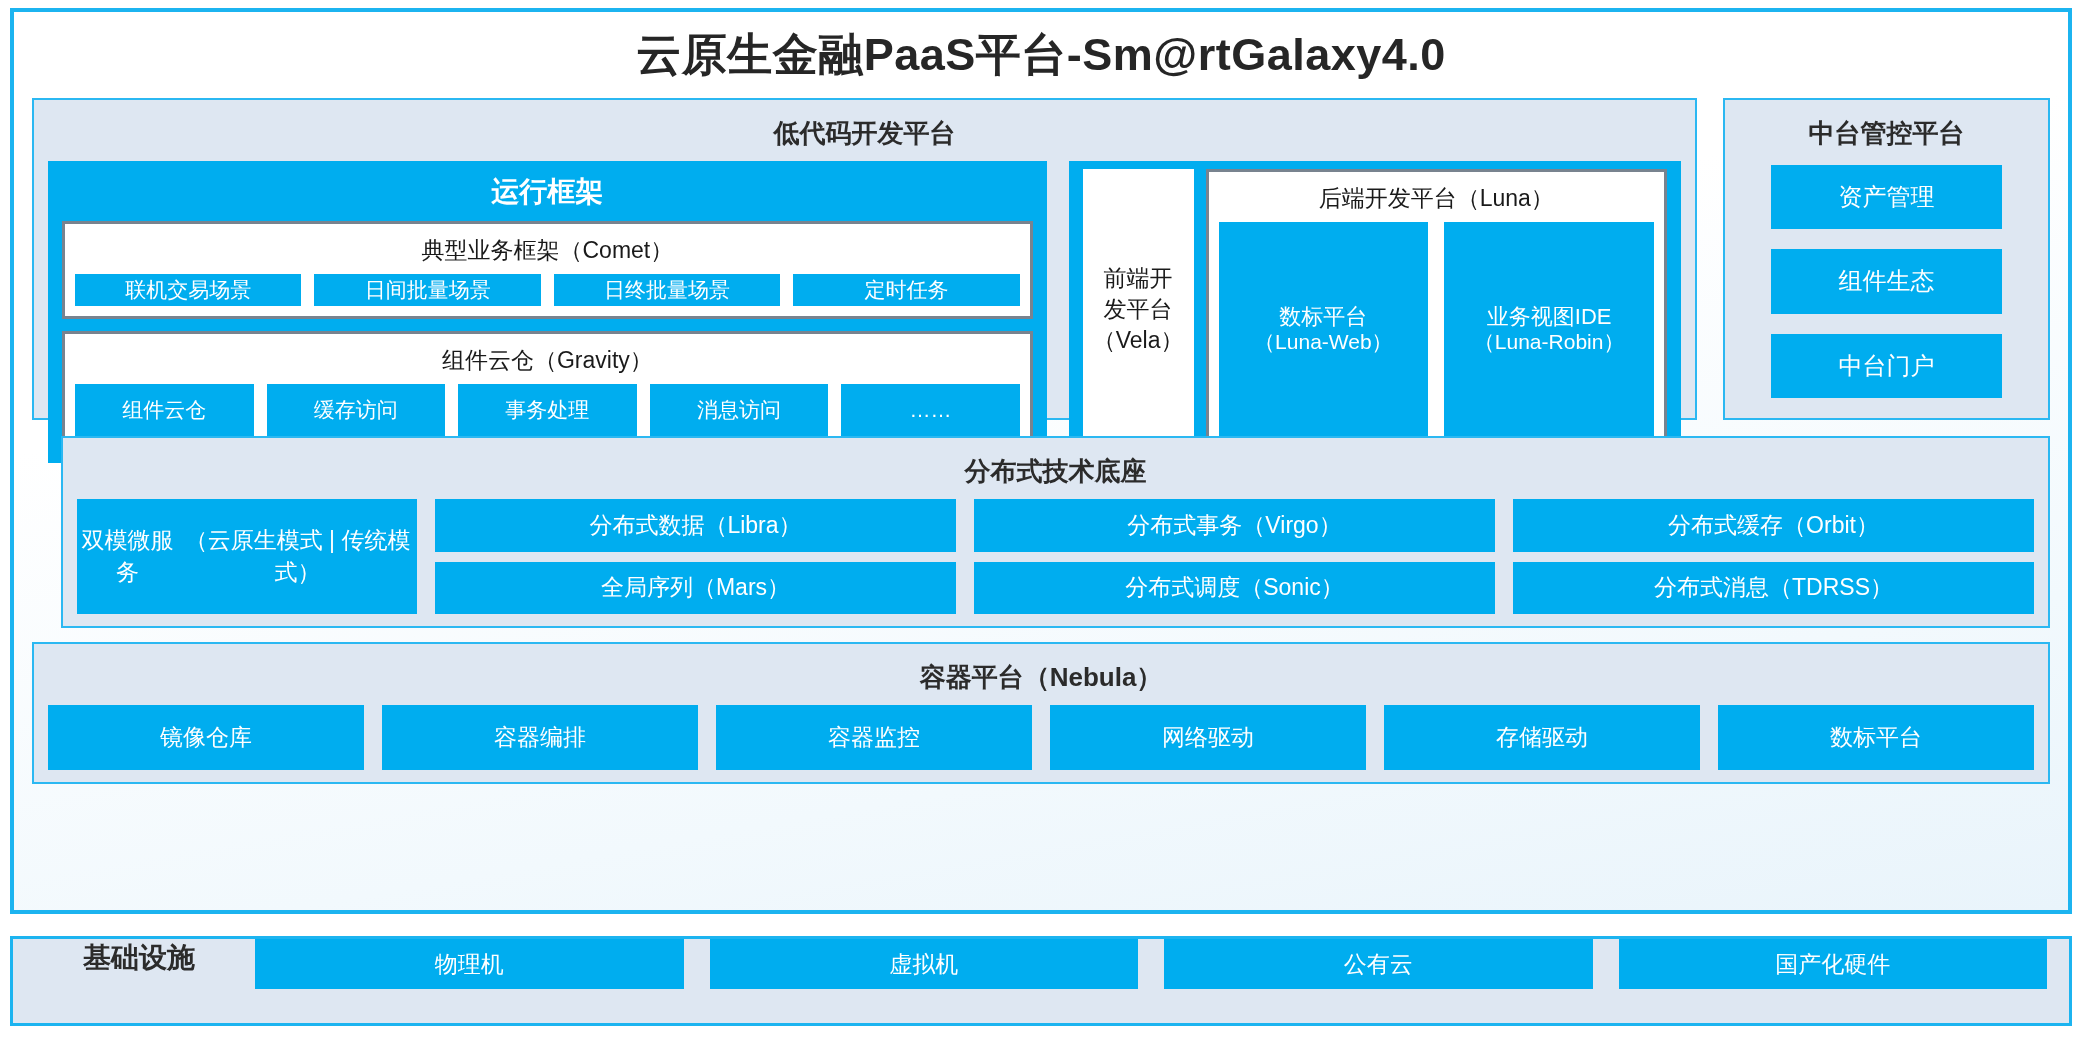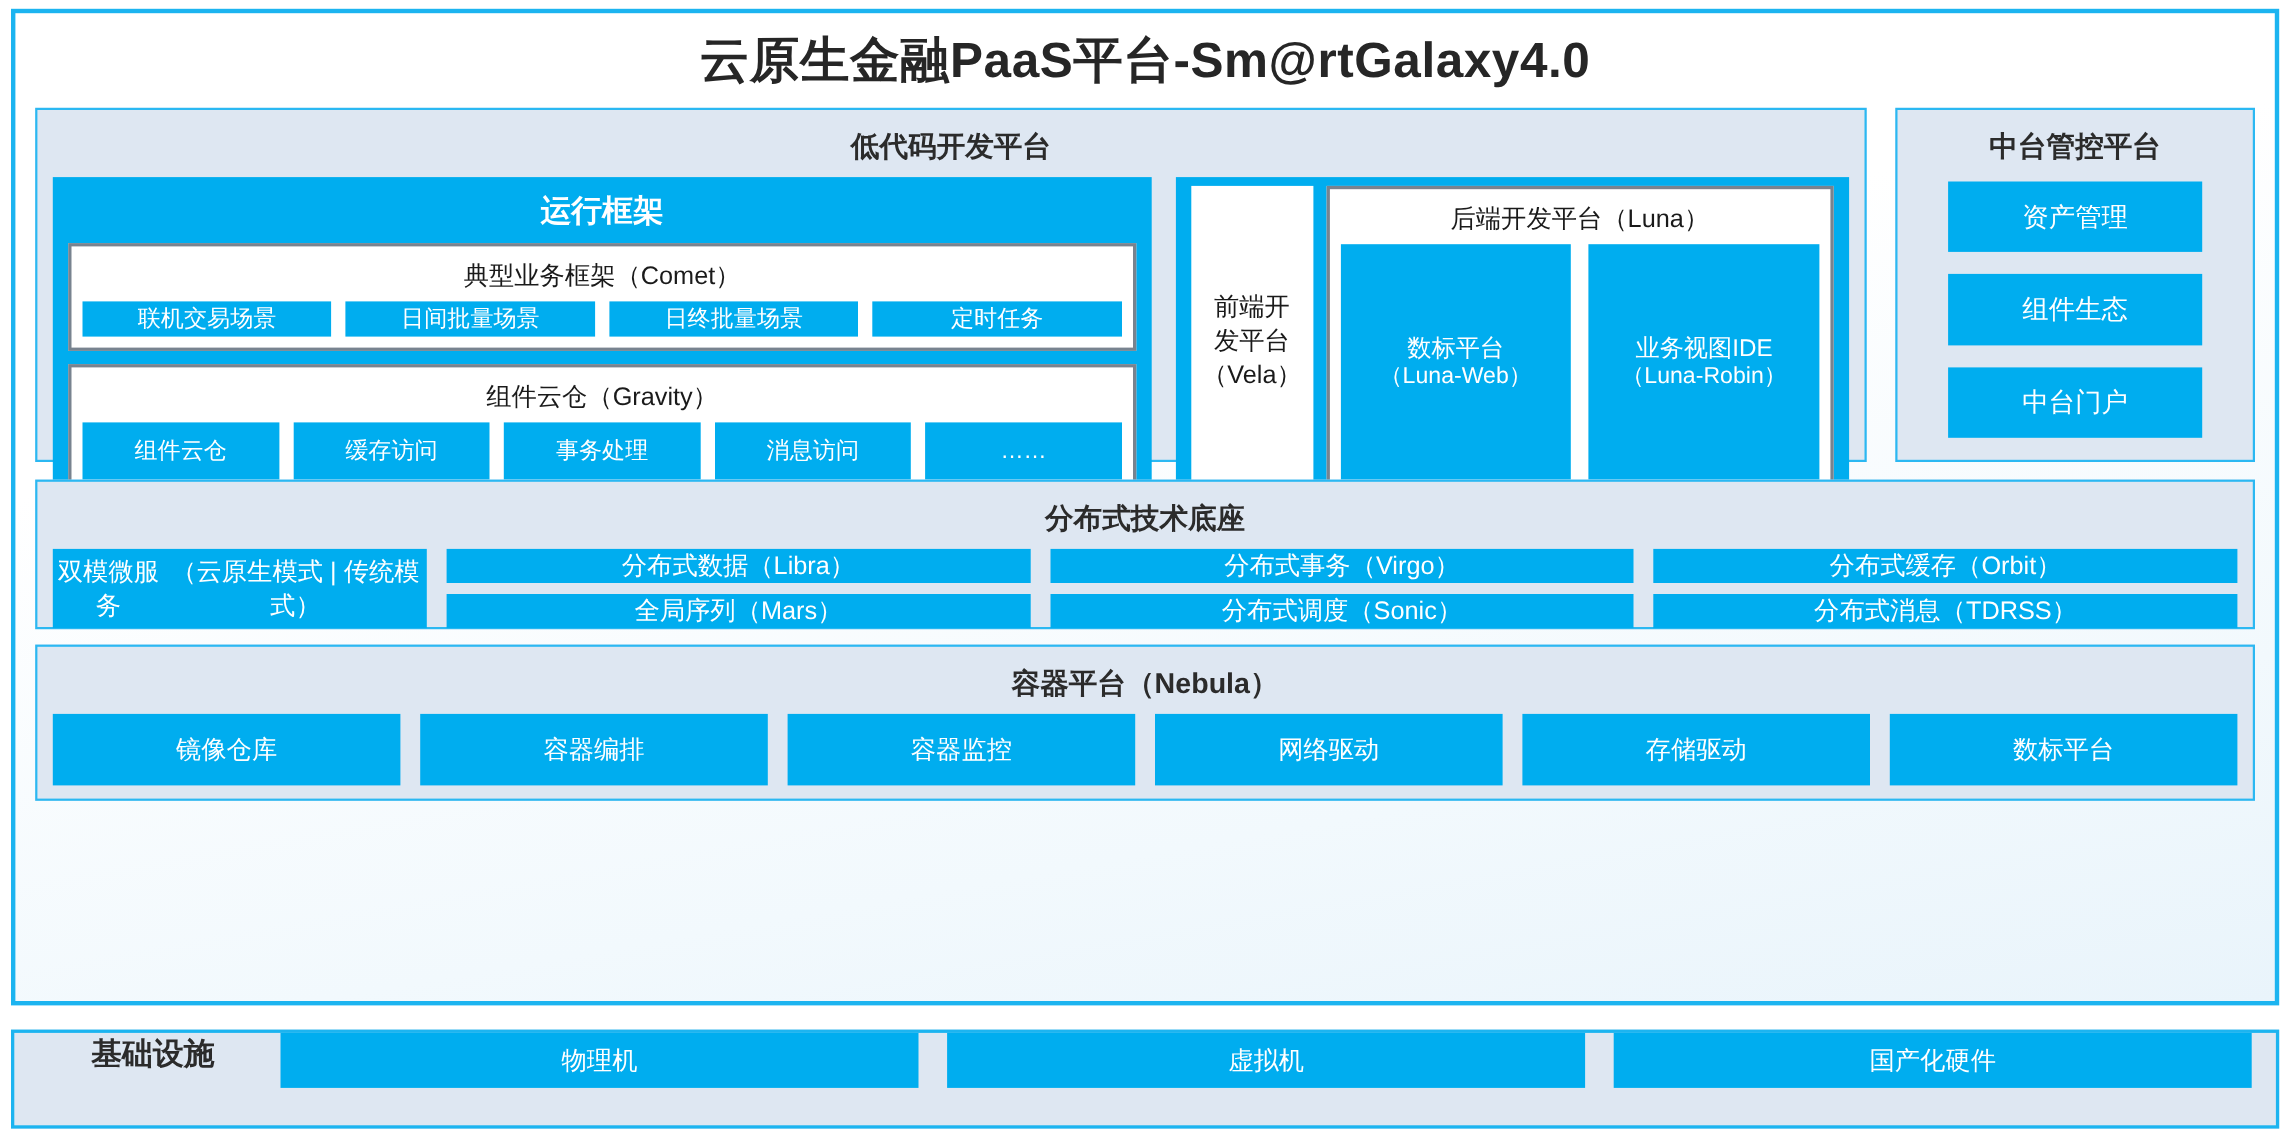--- a/index.html
+++ b/index.html
@@ -138,21 +138,21 @@
   }
   .mgmt-chip {
     background: #00ADEF;
     color: #ffffff;
     font-size: 24px;
     flex: 1 1 0;
     display: flex; align-items: center; justify-content: center;
   }
 
   
-  .dist-panel { flex: 0 0 auto; height: 136px; margin-top: 16px; padding-bottom: 12px; }
+  .dist-panel { flex: 0 0 auto; height: 192px; margin-top: 16px; padding-bottom: 12px; margin-left: 29px; }
   .dist-body { flex: 1 1 auto; display: flex; gap: 18px; }
   .dist-col-wide { flex: 0 0 340px; }
   .dist-col { flex: 1 1 0; display: flex; flex-direction: column; gap: 10px; }
   .dist-big {
     background: #00ADEF;
     color: #ffffff;
     font-size: 23px;
     line-height: 1.35;
     width: 100%; height: 100%;
     display: flex; flex-direction: row; align-items: center; justify-content: center;
@@ -330,16 +330,17 @@
         <div class="container-chip">数标平台</div>
       </div>
     </div>
 
   </div>
 
   <div class="infra-bar">
     <div class="infra-label">基础设施</div>
     <div class="infra-chip">物理机</div>
     <div class="infra-chip">虚拟机</div>
+    <div class="infra-chip">公有云</div>
     <div class="infra-chip">国产化硬件</div>
   </div>
 
 </div>
 
 </body></html>

